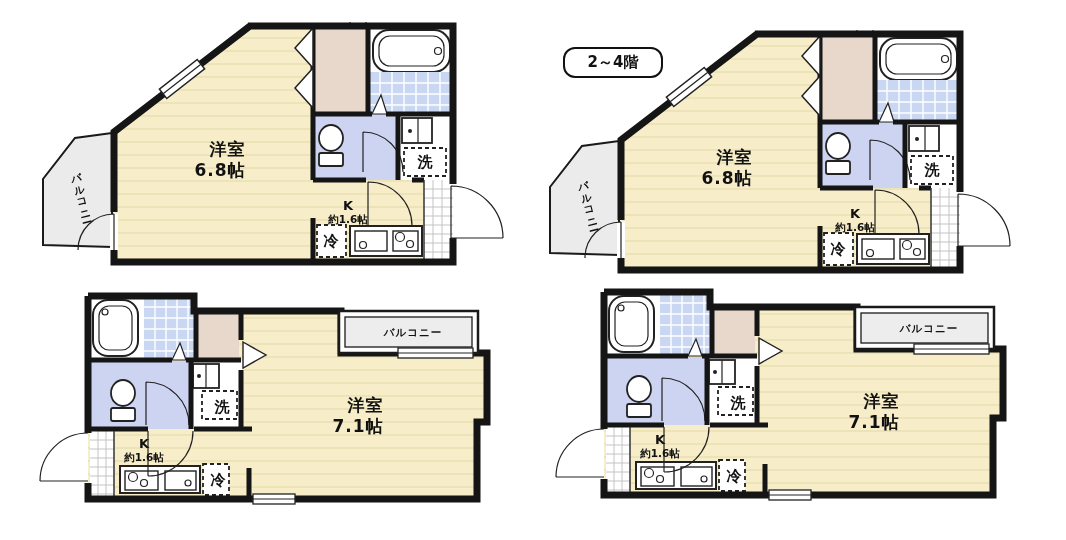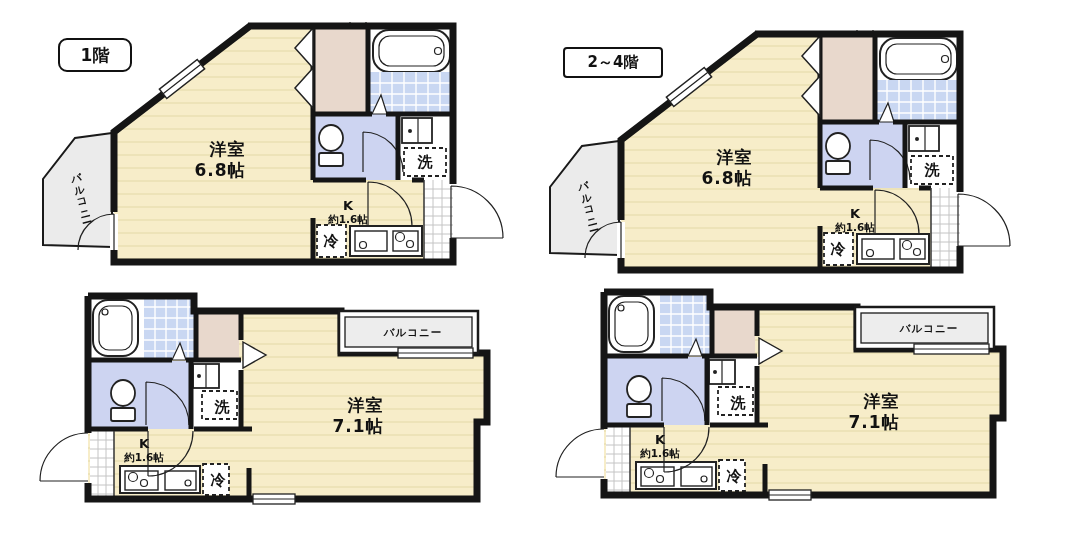--- a/index.html
+++ b/index.html
@@ -20,21 +20,21 @@
   .balc-v {
     position:absolute; transform:translate(-50%,-50%) rotate(-14deg);
     writing-mode:vertical-rl; text-orientation:upright;
     font-weight:bold; font-size:10.5px; color:#111; letter-spacing:1px; line-height:1;
   }
   .floor-tag {
     position:absolute; display:flex; align-items:center; justify-content:center;
     background:#fff; border:2px solid #111; color:#111; font-weight:bold;
   }
   .floor-tag.f1 { left:58px; top:38px; width:70px; height:30px; border-radius:9px; font-size:17px; }
-  .floor-tag.f2 { left:563px; top:47px; width:96px; height:27px; border-radius:4px; font-size:15px; }
+  .floor-tag.f2 { left:563px; top:47px; width:96px; height:27px; border-radius:12px; font-size:15px; }
   svg .wall  { stroke:#151515; fill:none; }
 </style>
 </head>
 <body>
 
 <div class="stage">
 
   <svg width="0" height="0" style="position:absolute" aria-hidden="true">
     <defs>
       <clipPath id="clipA">
@@ -187,21 +187,20 @@
   <svg class="panel" style="left:542px;top:30px" width="495" height="250" viewBox="-25 0 495 250">
       <use href="#planA"></use>
     </svg>
   <svg class="panel" style="left:36px;top:292px" width="475" height="240" viewBox="0 0 475 240">
       <use href="#planB"></use>
     </svg>
   <svg class="panel" style="left:552px;top:288px" width="475" height="240" viewBox="0 0 475 240">
       <use href="#planB"></use>
     </svg>
 
-  <div class="floor-tag f1">1階</div>
   <div class="floor-tag f2">2～4階</div>
 
   <div class="lbl room-lbl" style="left:220px;top:160px">
     <span class="l1" style="display:block">洋室</span>
     <span class="l2" style="display:block">6.8帖</span>
   </div>
   <div class="balc-v" style="left:80px;top:192px">バルコニー</div>
   <div class="lbl k-lbl" style="left:348px;top:212px">
     <span class="l1">K</span>
       <span class="l2">約1.6帖</span>

